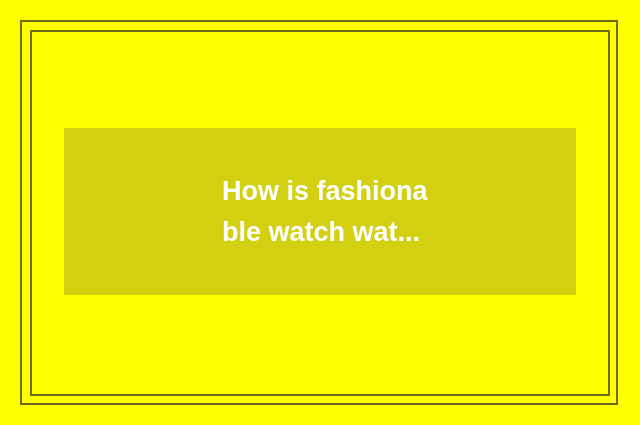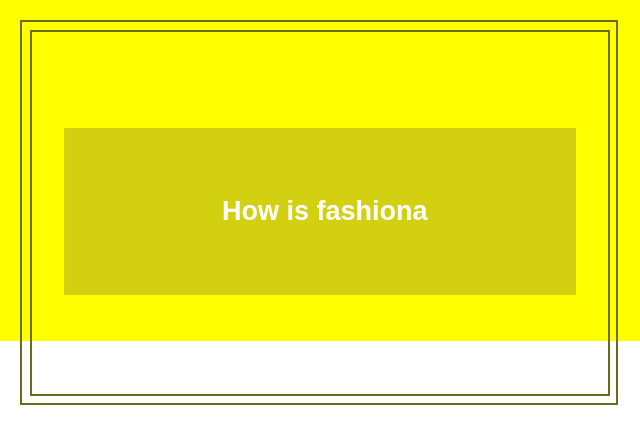--- a/index.html
+++ b/index.html
@@ -9,21 +9,21 @@
   body {
     width: 640px;
     height: 425px;
     overflow: hidden;
     font-family: "Liberation Sans", sans-serif;
   }
 
   .canvas {
     position: relative;
     width: 640px;
-    height: 341px;
+    height: 425px;
     background: #ffff00;
     box-sizing: border-box;
   }
 
   
   .frame-outer {
     position: absolute;
     left: 20px;
     top: 20px;
     width: 598px;
@@ -75,15 +75,16 @@
 <body>
 
 <div class="canvas">
 
   <div class="frame-outer"></div>
 
   <div class="frame-inner"></div>
 
   <div class="content-panel">
     <div class="headline-line">How is fashiona</div>
+    <div class="headline-line">ble watch wat...</div>
   </div>
 
 </div>
 
 </body></html>

